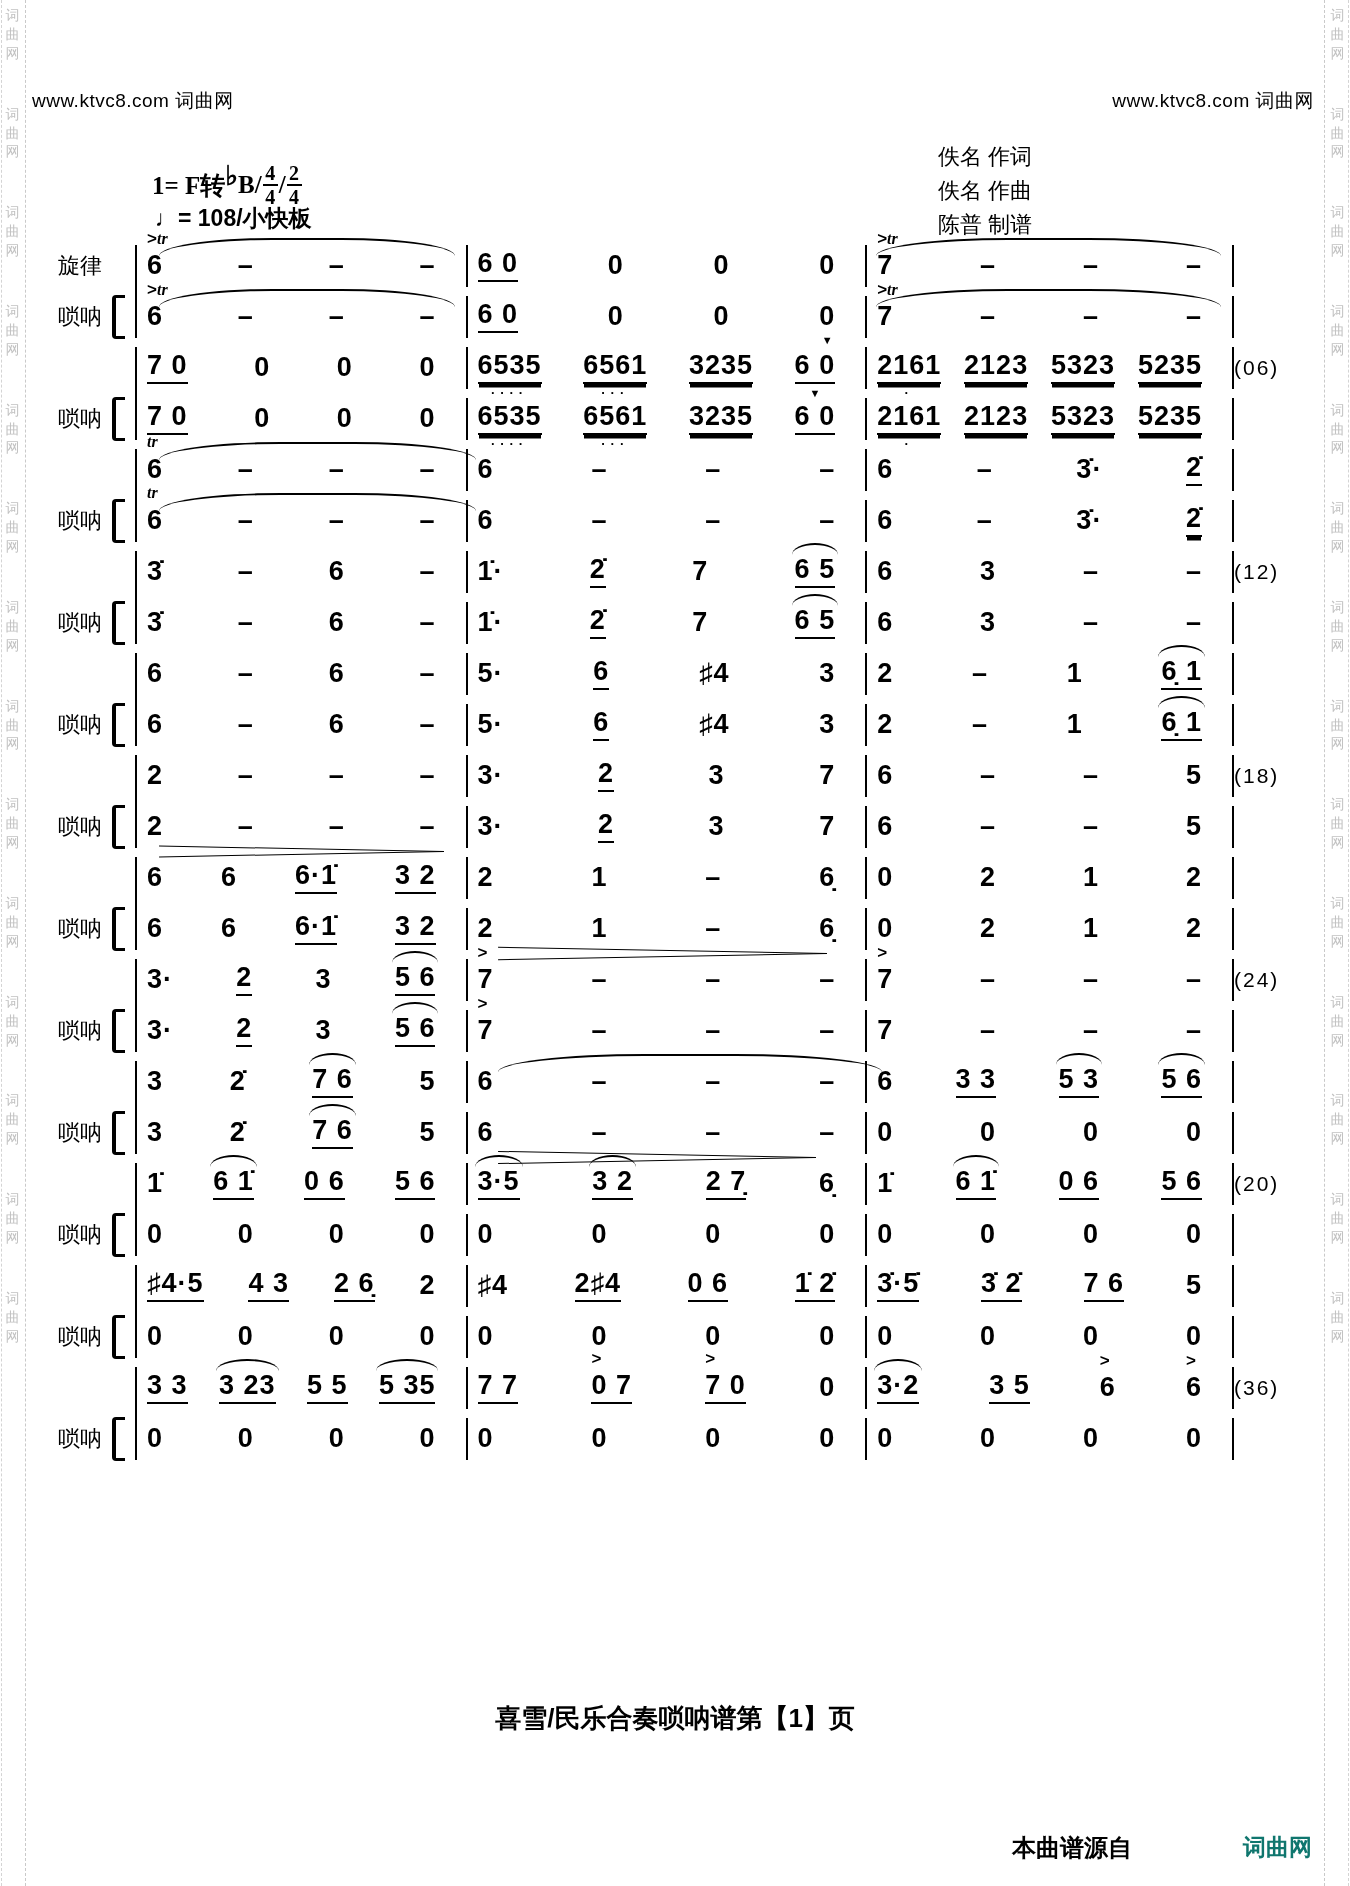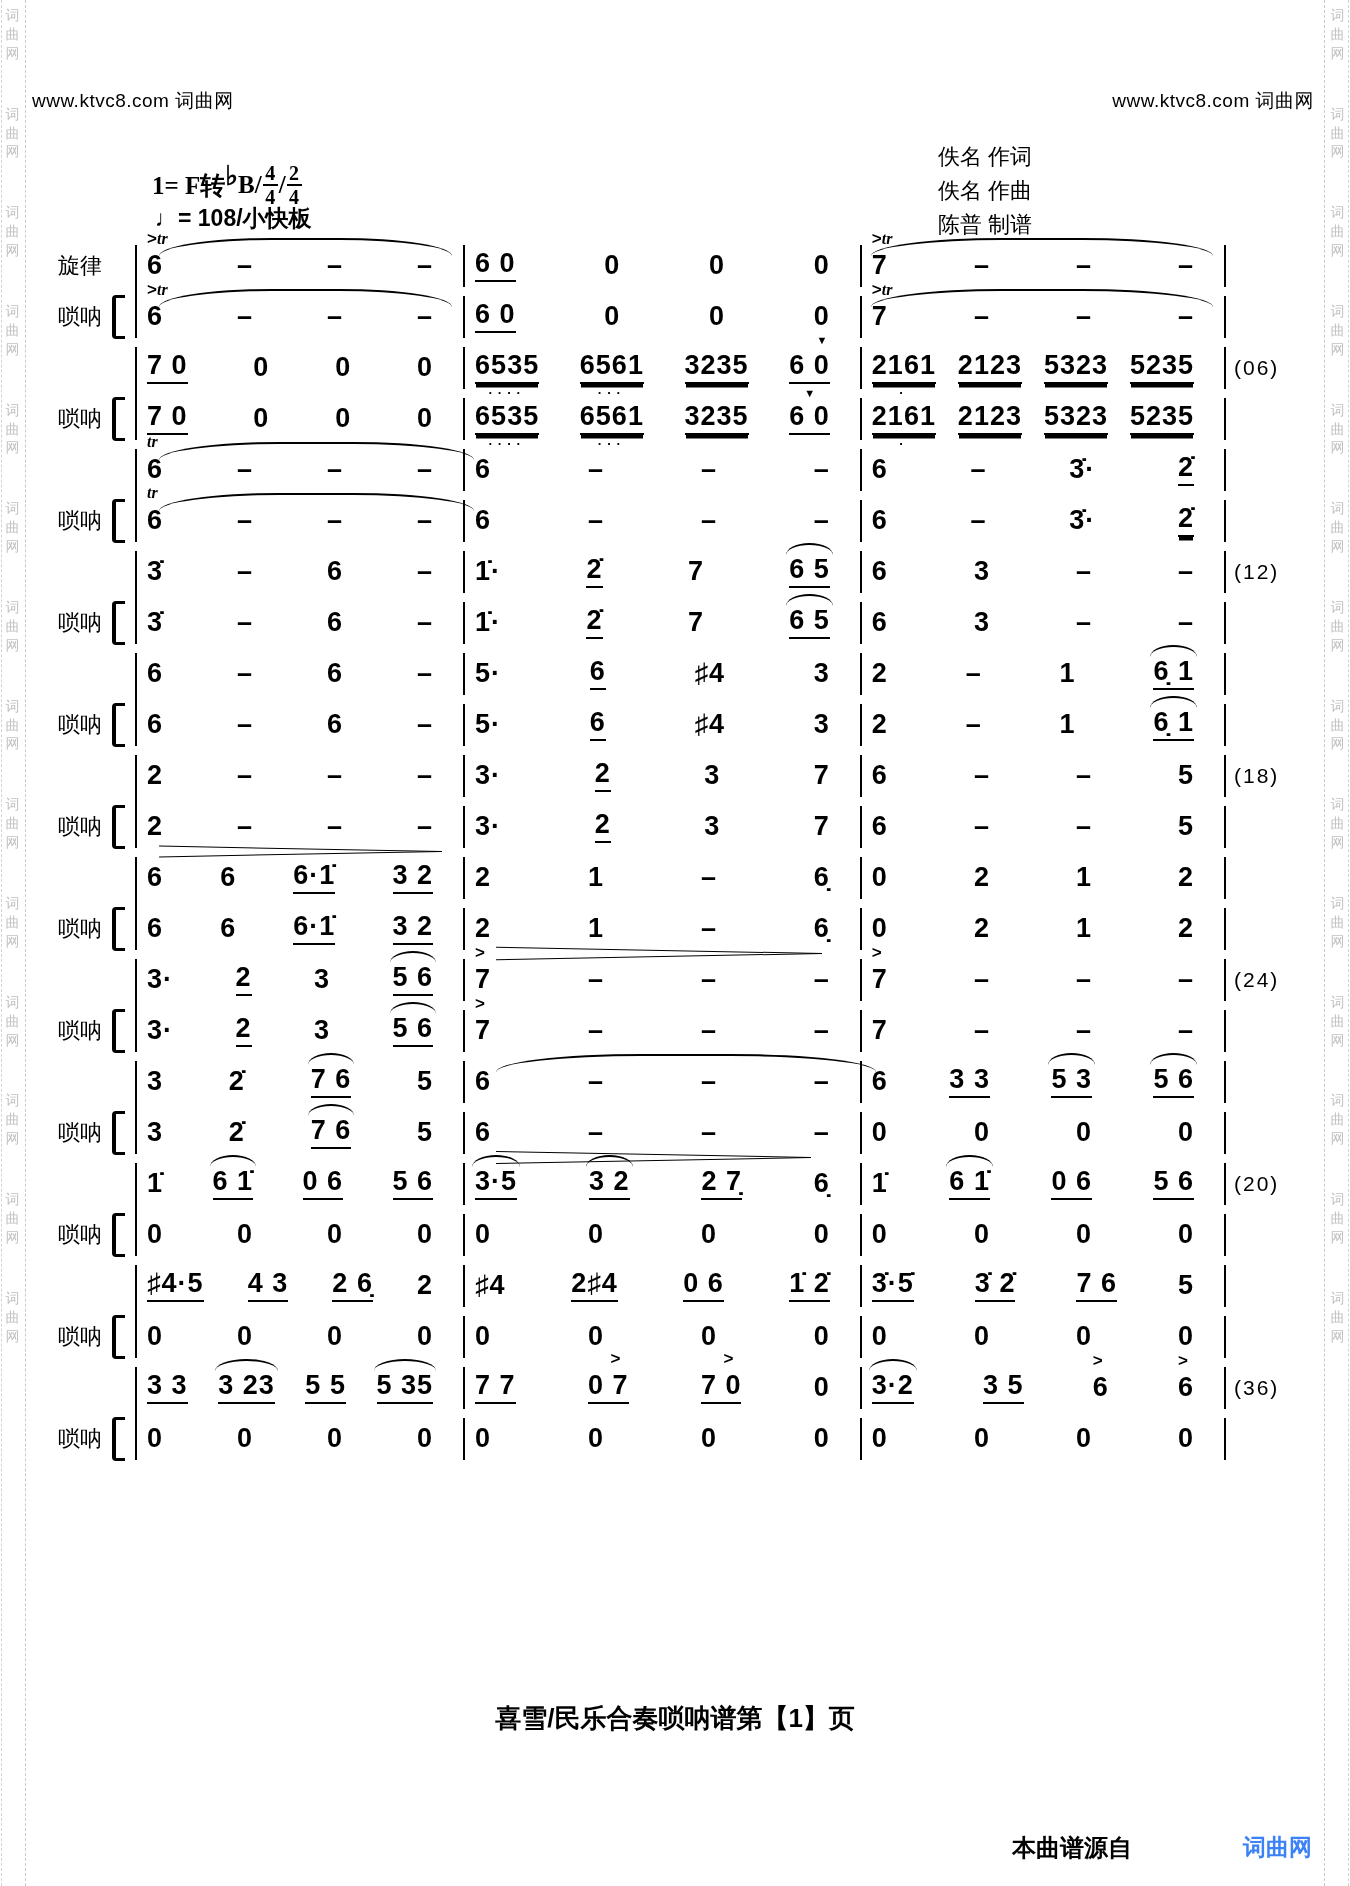--- a/index.html
+++ b/index.html
@@ -36,26 +36,26 @@
   .rowlabel{width:72px;text-align:right;font-size:22px;white-space:nowrap;}
   .bracecell{width:33px;position:relative;align-self:stretch;}
   .brace{position:absolute;left:10px;top:3px;bottom:3px;width:9px;border-left:4px solid #000;
          border-top:3px solid #000;border-bottom:3px solid #000;border-radius:4px 0 0 4px;}
   .notes{flex:1;display:flex;position:relative;height:42px;align-items:center;
          border-left:2px solid #000;border-right:2px solid #000;}
   .measure{display:flex;justify-content:space-between;align-items:center;box-sizing:border-box;
            padding:0 30px 0 10px;height:100%;}
   .m0{width:30%}.m1{width:36.5%}.m2{width:33.5%}
   .measure+.measure{border-left:2px solid #000;}
-  .countcell{width:86px;font-size:21px;letter-spacing:2px;padding-left:8px;white-space:nowrap;}
+  .countcell{width:86px;font-size:21px;letter-spacing:2px;white-space:nowrap;}
   .tok{position:relative;display:inline-block;text-align:center;}
   .txt{display:inline-block;font-weight:bold;font-size:27px;line-height:1.05;letter-spacing:1px;white-space:pre;}
   .u1{border-bottom:2.5px solid #000;padding-bottom:2px;}
   .u2{border-bottom:2.5px solid #000;padding-bottom:2px;box-shadow:0 4.5px 0 -1px #000;}
-  .above{position:absolute;left:0;right:8px;top:-21px;font-size:15px;line-height:1;text-align:right;
+  .above{position:absolute;left:0;right:8px;top:-21px;font-size:15px;line-height:1;text-align:left;
          white-space:nowrap;}
   .above .acc{font-weight:bold;font-size:17px;}
   .above i{font-family:"Liberation Serif",serif;font-weight:bold;font-size:16px;}
   .slurmark{position:absolute;left:-3px;right:-3px;top:-12px;height:10px;border-top:2.2px solid #000;
             border-radius:100% 100% 0 0 / 200% 200% 0 0;}
   .below{position:absolute;left:0;right:0;bottom:-15px;font-size:13px;line-height:1;text-align:center;
          letter-spacing:5px;font-weight:bold;}
   .below.vmark{font-size:11px;letter-spacing:0;}
   .longarc{position:absolute;top:-7px;height:16px;border-top:2.2px solid #000;
            border-radius:100% 100% 0 0 / 260% 260% 0 0;}
@@ -857,14 +857,14 @@
               <span class="tok"><span class="txt u0">0</span></span>
             </div>
           </div>
           <div class="countcell"></div>
         </div>
       </div>
     </div>
 
   <div class="footer">喜雪/民乐合奏唢呐谱第【1】页</div>
   <div class="source">本曲谱源自</div>
-  <div class="brand" style="color: #3b82f6;">词曲网</div>
+  <div class="brand" style="color: #0f766e;">词曲网</div>
 </div>
 
 </body></html>

